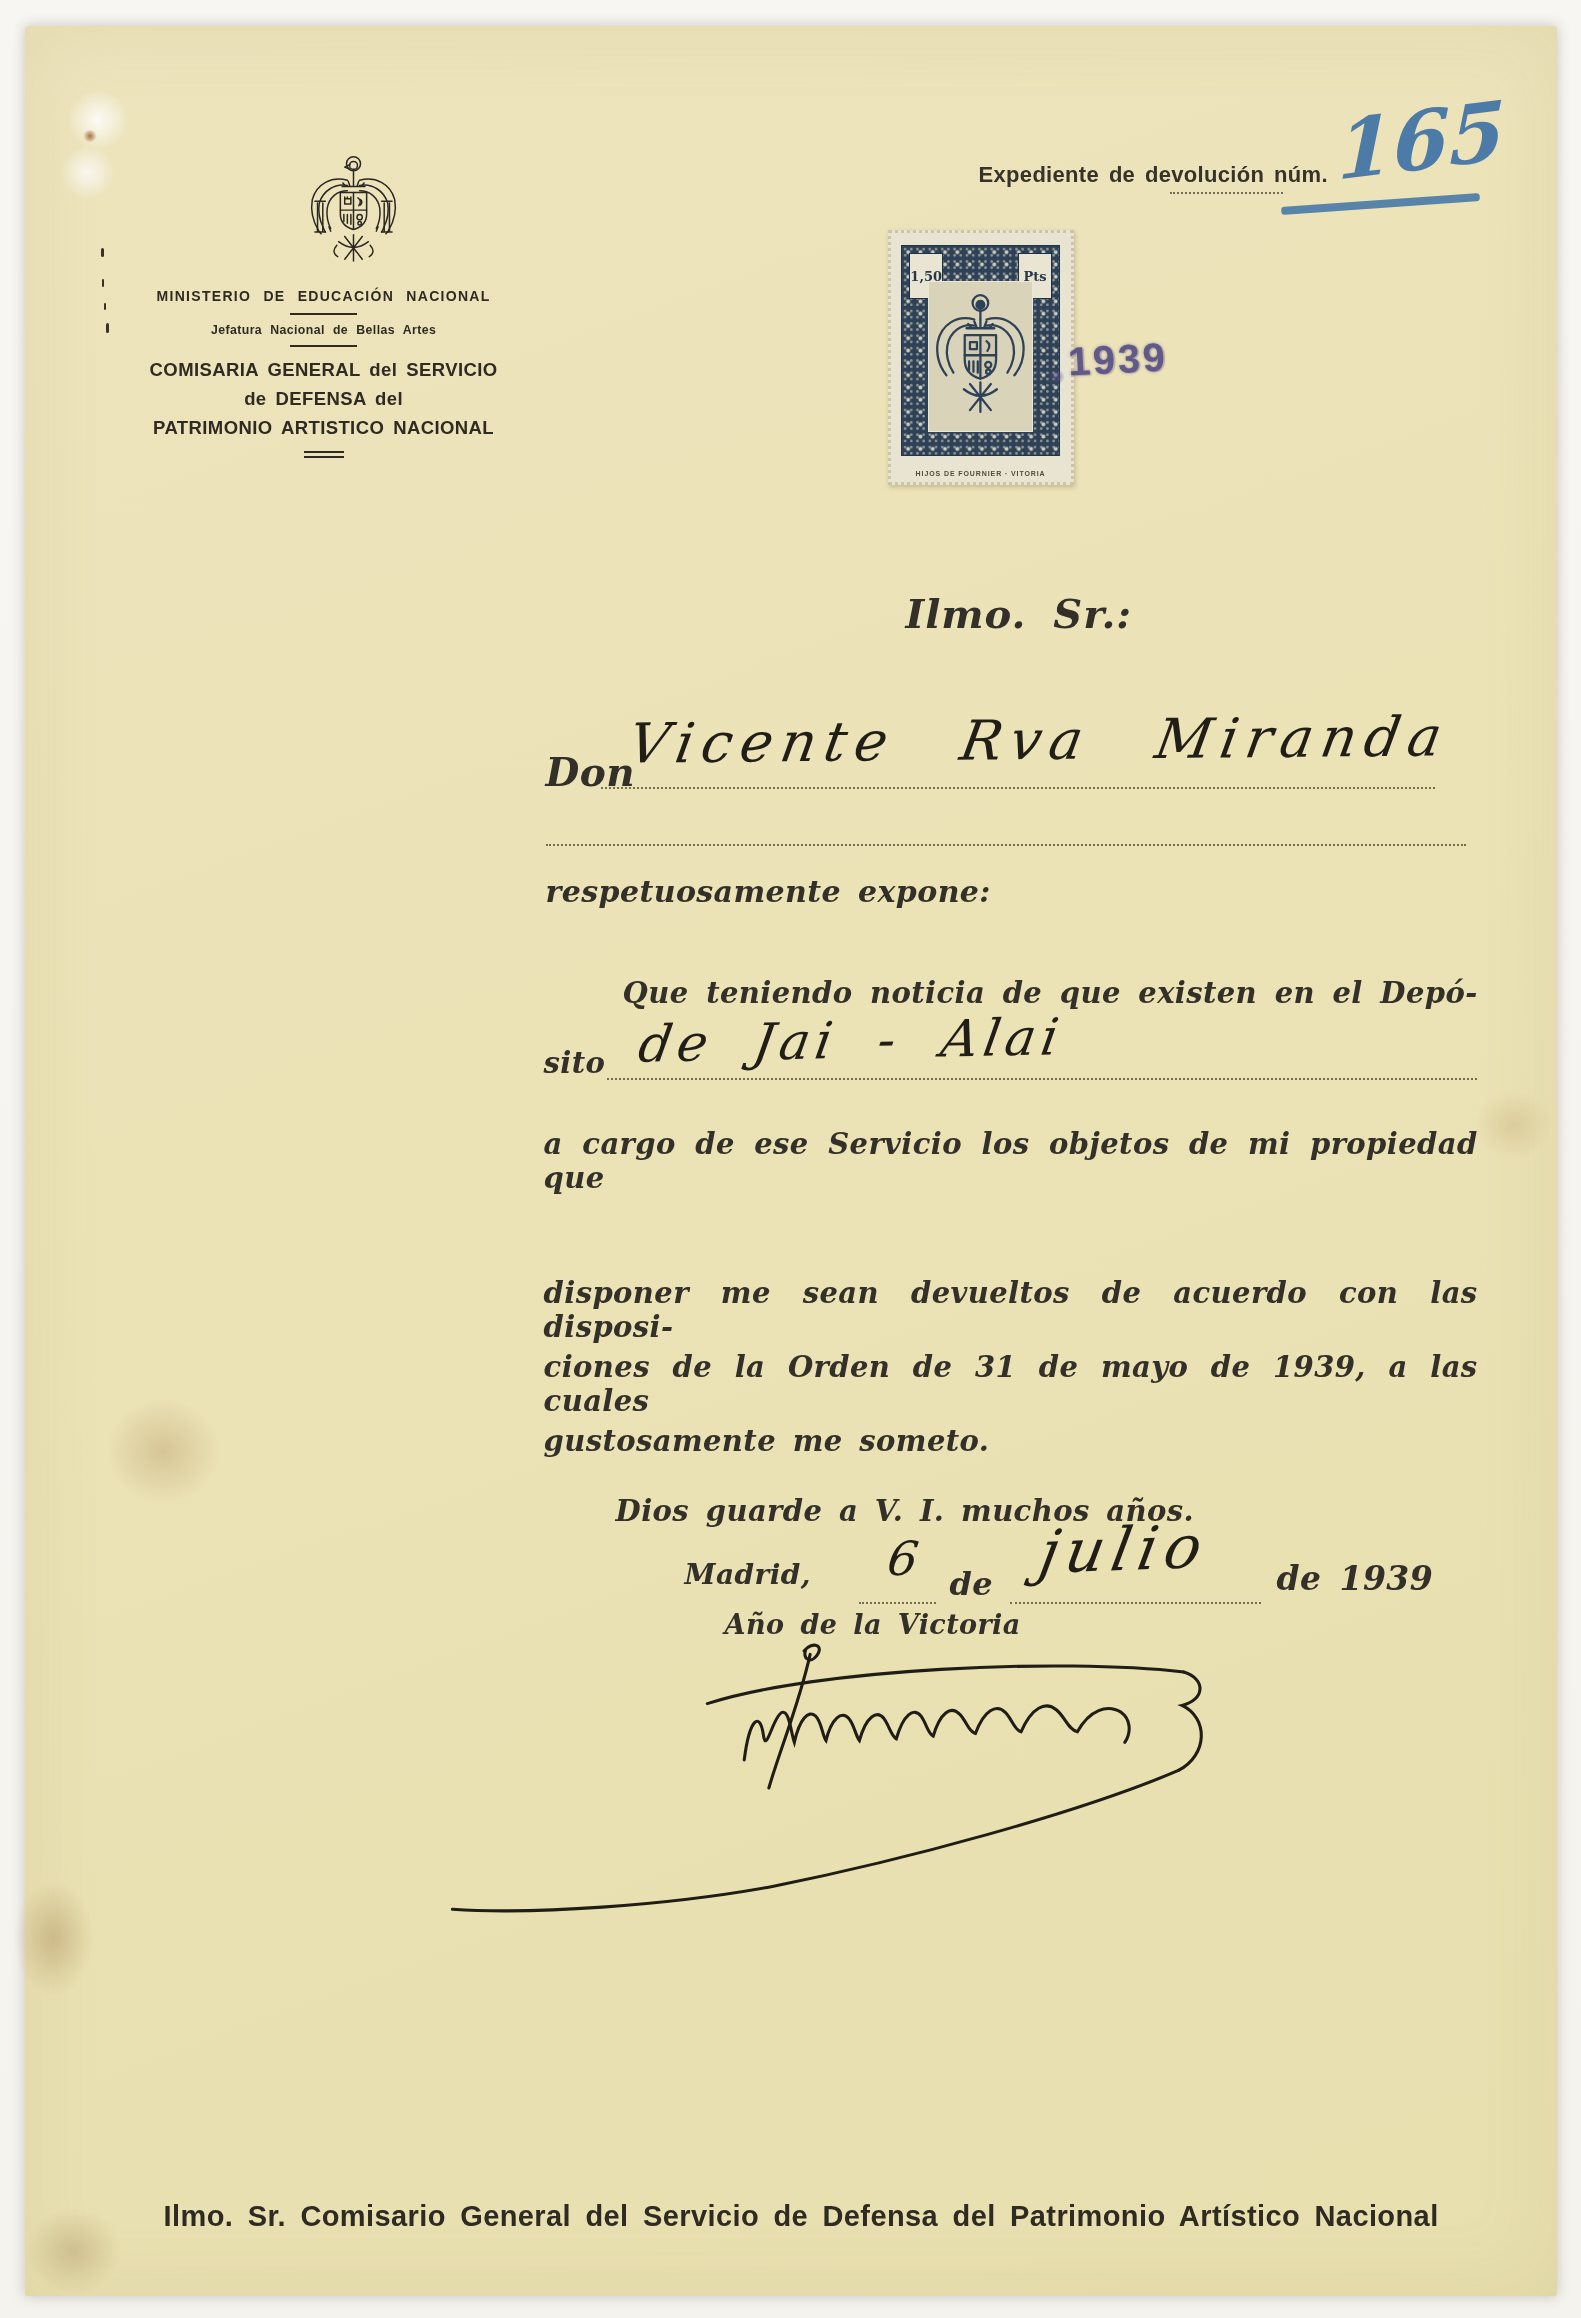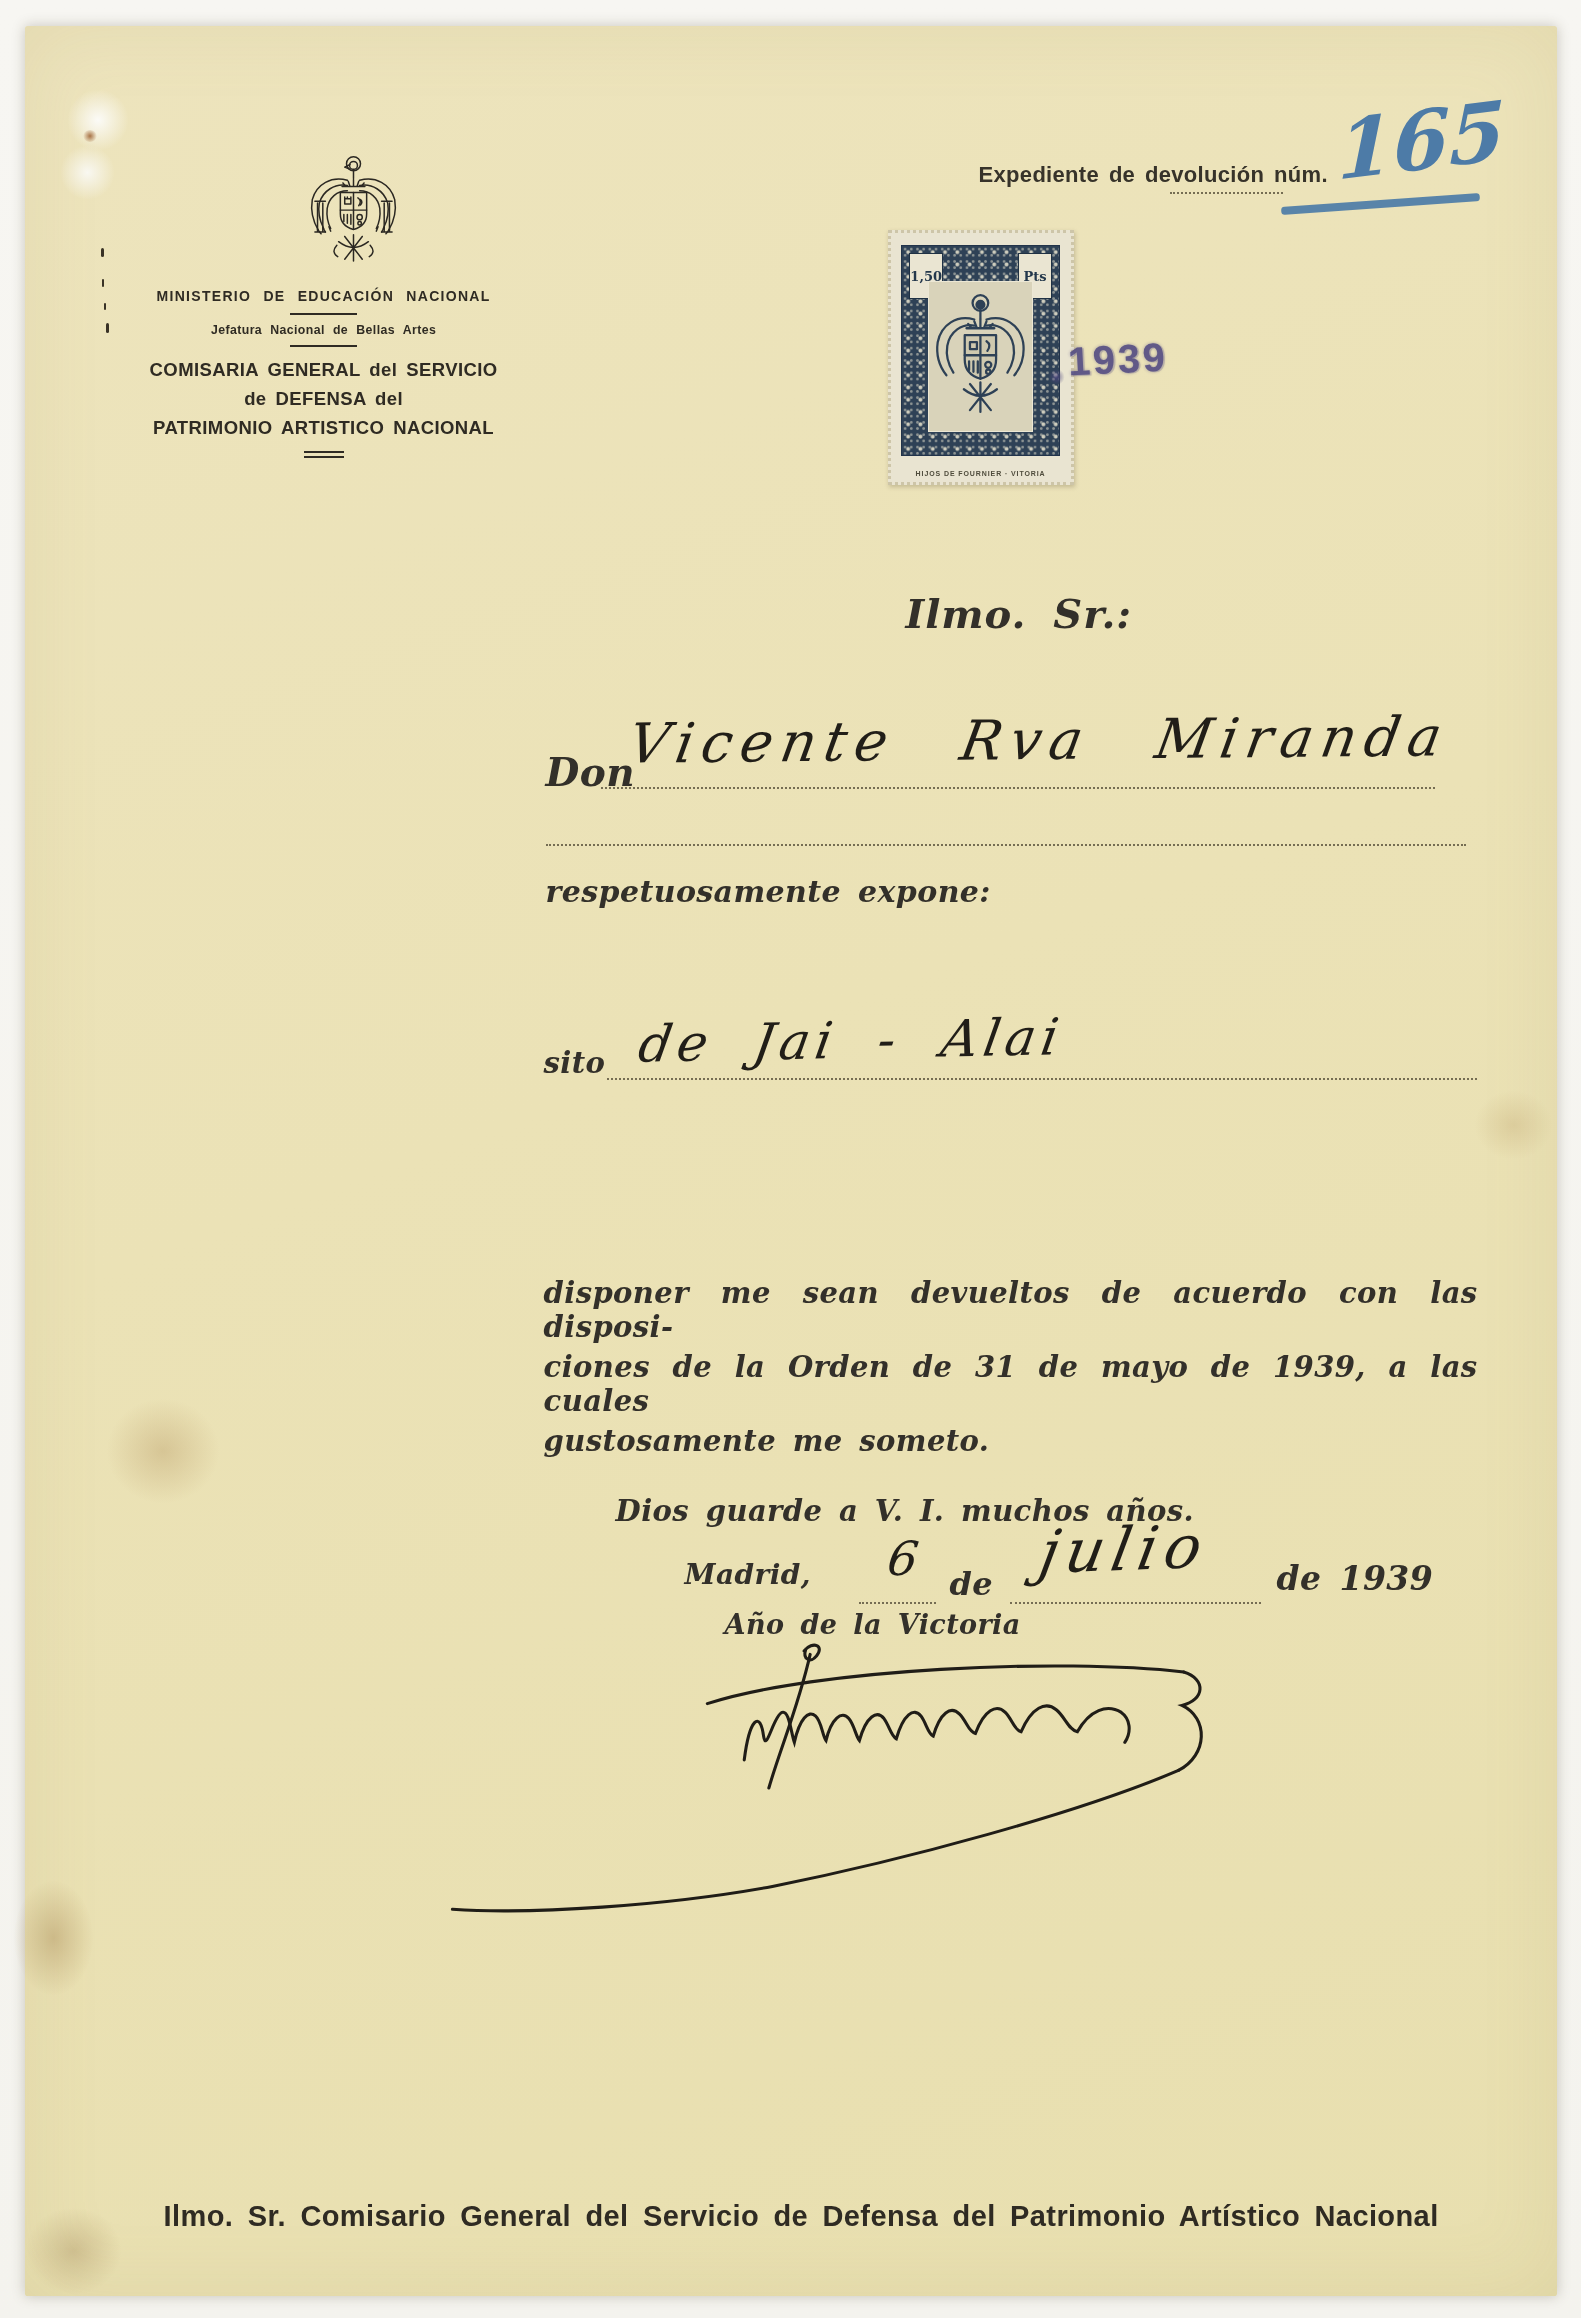--- a/index.html
+++ b/index.html
@@ -170,23 +170,25 @@
 
   <div class="abs script salutation">Ilmo. Sr.:</div>
 
   <div class="abs script" style="left:521px;top:723px;font-size:39px;">Don</div>
   <div class="abs hand hand-name">Vicente Rva Miranda</div>
   <div class="dots" style="left:576px;top:761px;width:834px;"></div>
   <div class="dots" style="left:521px;top:818px;width:920px;"></div>
 
   <div class="abs script" style="left:521px;top:848px;font-size:30px;">respetuosamente expone:</div>
 
+  <div class="jline script" style="left:598px;width:855px;top:950px;">Que teniendo noticia de que existen en el Depó-</div>
   <div class="abs script" style="left:519px;top:1020px;">sito</div>
   <div class="abs hand hand-sito">de Jai - Alai</div>
   <div class="dots" style="left:582px;top:1052px;width:870px;"></div>
+  <div class="jline script" style="top:1101px;">a cargo de ese Servicio los objetos de mi propiedad que</div>
   <div class="jline script" style="top:1250px;">disponer me sean devueltos de acuerdo con las disposi-</div>
   <div class="jline script" style="top:1324px;">ciones de la Orden de 31 de mayo de 1939, a las cuales</div>
   <div class="abs script" style="left:519px;top:1398px;">gustosamente me someto.</div>
 
   <div class="abs script" style="left:591px;top:1468px;">Dios guarde a V. I. muchos años.</div>
   <div class="abs script" style="left:660px;top:1532px;font-size:28px;text-align:right;">Madrid,</div>
   <div class="dots" style="left:834px;top:1576px;width:77px;"></div>
   <div class="abs hand hand-day">6</div>
   <div class="abs script" style="left:925px;top:1539px;font-size:32px;">de</div>
   <div class="dots" style="left:985px;top:1576px;width:251px;"></div>

